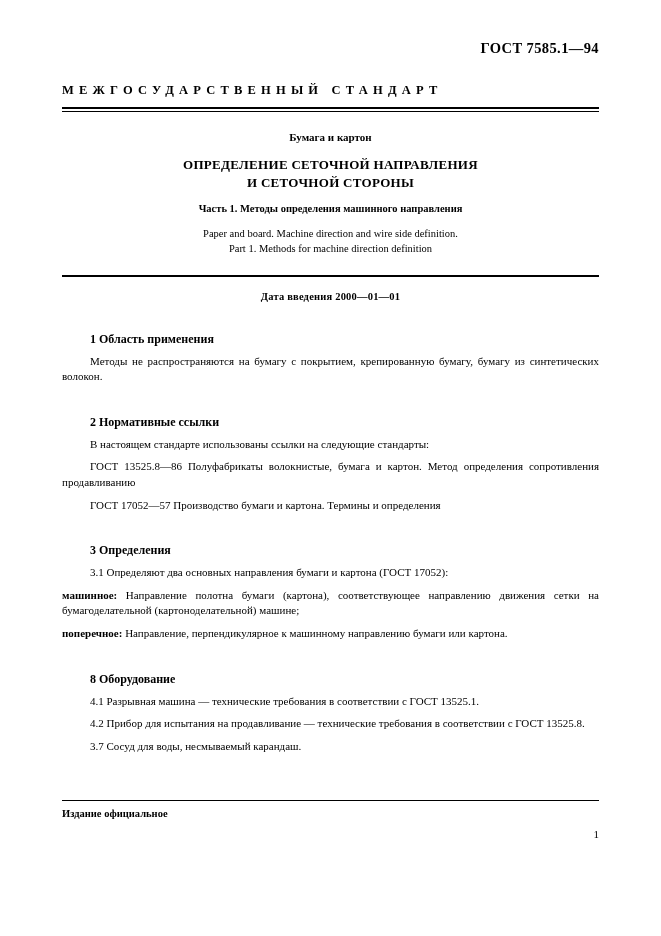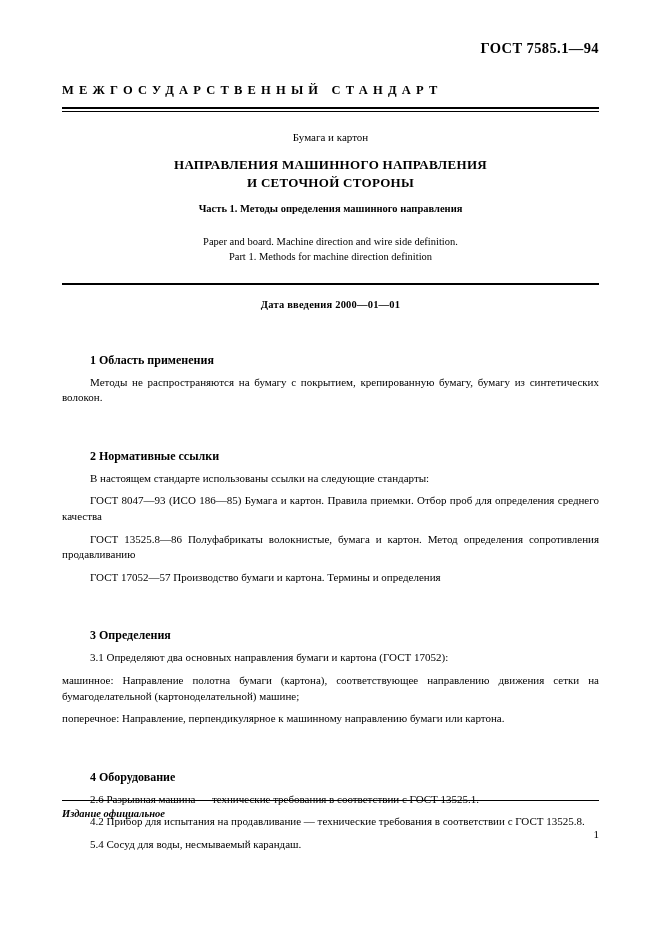--- a/index.html
+++ b/index.html
@@ -48,86 +48,85 @@
     margin-top: 9px;
   }
   .rule-thin {
     border-top: 1px solid #000;
     margin-top: 2px;
   }
   .obj-title {
     margin-top: 19px;
     text-align: center;
     font-size: 11px;
-    font-weight: normal;
+    font-weight: bold;
   }
   .main-title {
     margin-top: 13px;
     text-align: center;
     font-size: 13px;
     font-weight: bold;
     line-height: 1.35;
     letter-spacing: 0.3px;
   }
   .part-title {
     margin-top: 12px;
     text-align: center;
     font-size: 10.5px;
     font-weight: bold;
   }
   .eng-title {
-    margin-top: 20px;
+    margin-top: 12px;
     text-align: center;
     font-size: 10.5px;
     line-height: 1.45;
   }
   .rule-thick2 {
     border-top: 2px solid #000;
     margin-top: 18px;
   }
   .date-line {
     margin-top: 14px;
     text-align: center;
     font-size: 10.5px;
     font-weight: bold;
     letter-spacing: 0.2px;
   }
   .section-head {
-    margin-top: 43px;
+    margin-top: 30px;
     font-size: 12px;
     font-weight: bold;
     margin-left: 28px;
   }
   .para {
     margin-top: 7px;
     font-size: 11px;
     text-align: justify;
     line-height: 1.42;
     text-indent: 28px;
   }
   .para.noindent {
     text-indent: 0;
   }
   .para b {
-    font-weight: normal;
+    font-weight: bold;
   }
   .footer {
     position: absolute;
     left: 62px;
     top: 800px;
     width: 537px;
   }
   .footer-rule {
     border-top: 1px solid #000;
   }
   .footer-text {
     margin-top: 7px;
     font-size: 10.5px;
     font-weight: bold;
-    font-style: italic;
   }
   .page-num {
     position: absolute;
     right: 0;
     top: 28px;
     font-size: 11px;
   }
 </style>
 </head>
 <body>
@@ -138,57 +137,56 @@
     <div class="doc-number">ГОСТ 7585.1—94</div>
 
     <div class="std-title">МЕЖГОСУДАРСТВЕННЫЙ СТАНДАРТ</div>
 
     <div class="rule-thick"></div>
     <div class="rule-thin"></div>
 
     <div class="obj-title">Бумага и картон</div>
 
     <div class="main-title">
-      <div>НАПРАВЛЕНИЯ МАШИННОГО НАПРАВЛЕНИЯ</div>
+      <div>ОПРЕДЕЛЕНИЕ СЕТОЧНОЙ НАПРАВЛЕНИЯ</div>
       <div>И СЕТОЧНОЙ СТОРОНЫ</div>
     </div>
 
     <div class="part-title">Часть 1. Методы определения машинного направления</div>
 
     <div class="eng-title">
       <div>Paper and board. Machine direction and wire side definition.</div>
       <div>Part 1. Methods for machine direction definition</div>
     </div>
 
     <div class="rule-thick2"></div>
 
     <div class="date-line">Дата введения 2000—01—01</div>
 
     <div class="section-head">1  Область применения</div>
     <div class="para">Методы не распространяются на бумагу с покрытием, крепированную бумагу, бумагу из синтетических волокон.</div>
 
     <div class="section-head">2  Нормативные ссылки</div>
     <div class="para">В настоящем стандарте использованы ссылки на следующие стандарты:</div>
-    <div class="para">ГОСТ 8047—93 (ИСО 186—85)  Бумага и картон. Правила приемки. Отбор проб для определения среднего качества</div>
     <div class="para">ГОСТ 13525.8—86  Полуфабрикаты волокнистые, бумага и картон. Метод определения сопротивления продавливанию</div>
     <div class="para">ГОСТ 17052—57  Производство бумаги и картона. Термины и определения</div>
 
     <div class="section-head">3  Определения</div>
     <div class="para">3.1  Определяют два основных направления бумаги и картона (ГОСТ 17052):</div>
     <div class="para noindent">
       <b>машинное:</b><span> Направление полотна бумаги (картона), соответствующее направлению движения сетки на бумагоделательной (картоноделательной) машине;</span>
     </div>
     <div class="para noindent">
       <b>поперечное:</b><span> Направление, перпендикулярное к машинному направлению бумаги или картона.</span>
     </div>
 
-    <div class="section-head">4  Оборудование</div>
-    <div class="para">2.6  Разрывная машина — технические требования в соответствии с ГОСТ 13525.1.</div>
+    <div class="section-head">8  Оборудование</div>
+    <div class="para">4.1  Разрывная машина — технические требования в соответствии с ГОСТ 13525.1.</div>
     <div class="para">4.2  Прибор для испытания на продавливание — технические требования в соответствии с ГОСТ 13525.8.</div>
-    <div class="para">5.4  Сосуд для воды, несмываемый карандаш.</div>
+    <div class="para">3.7  Сосуд для воды, несмываемый карандаш.</div>
 
   </div>
 
   <div class="footer">
     <div class="footer-rule"></div>
     <div class="footer-text">Издание официальное</div>
     <div class="page-num">1</div>
   </div>
 </div>
 

